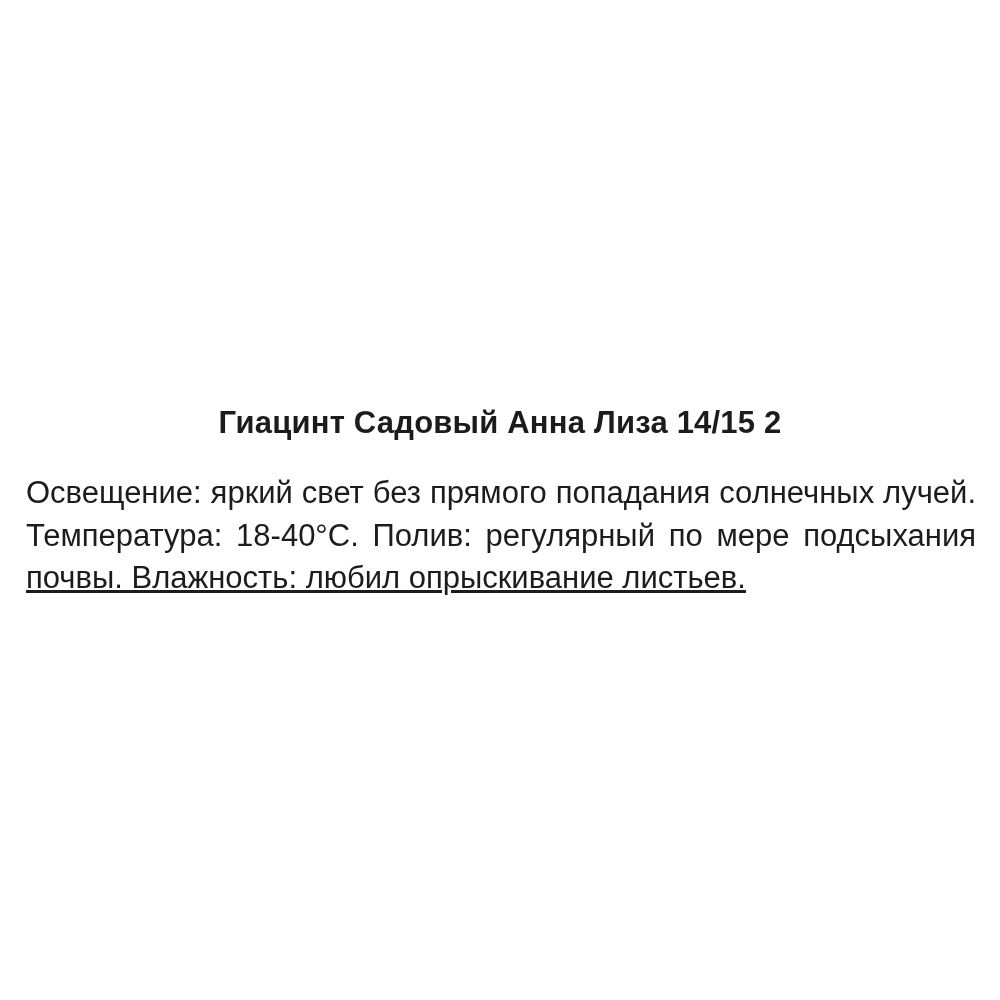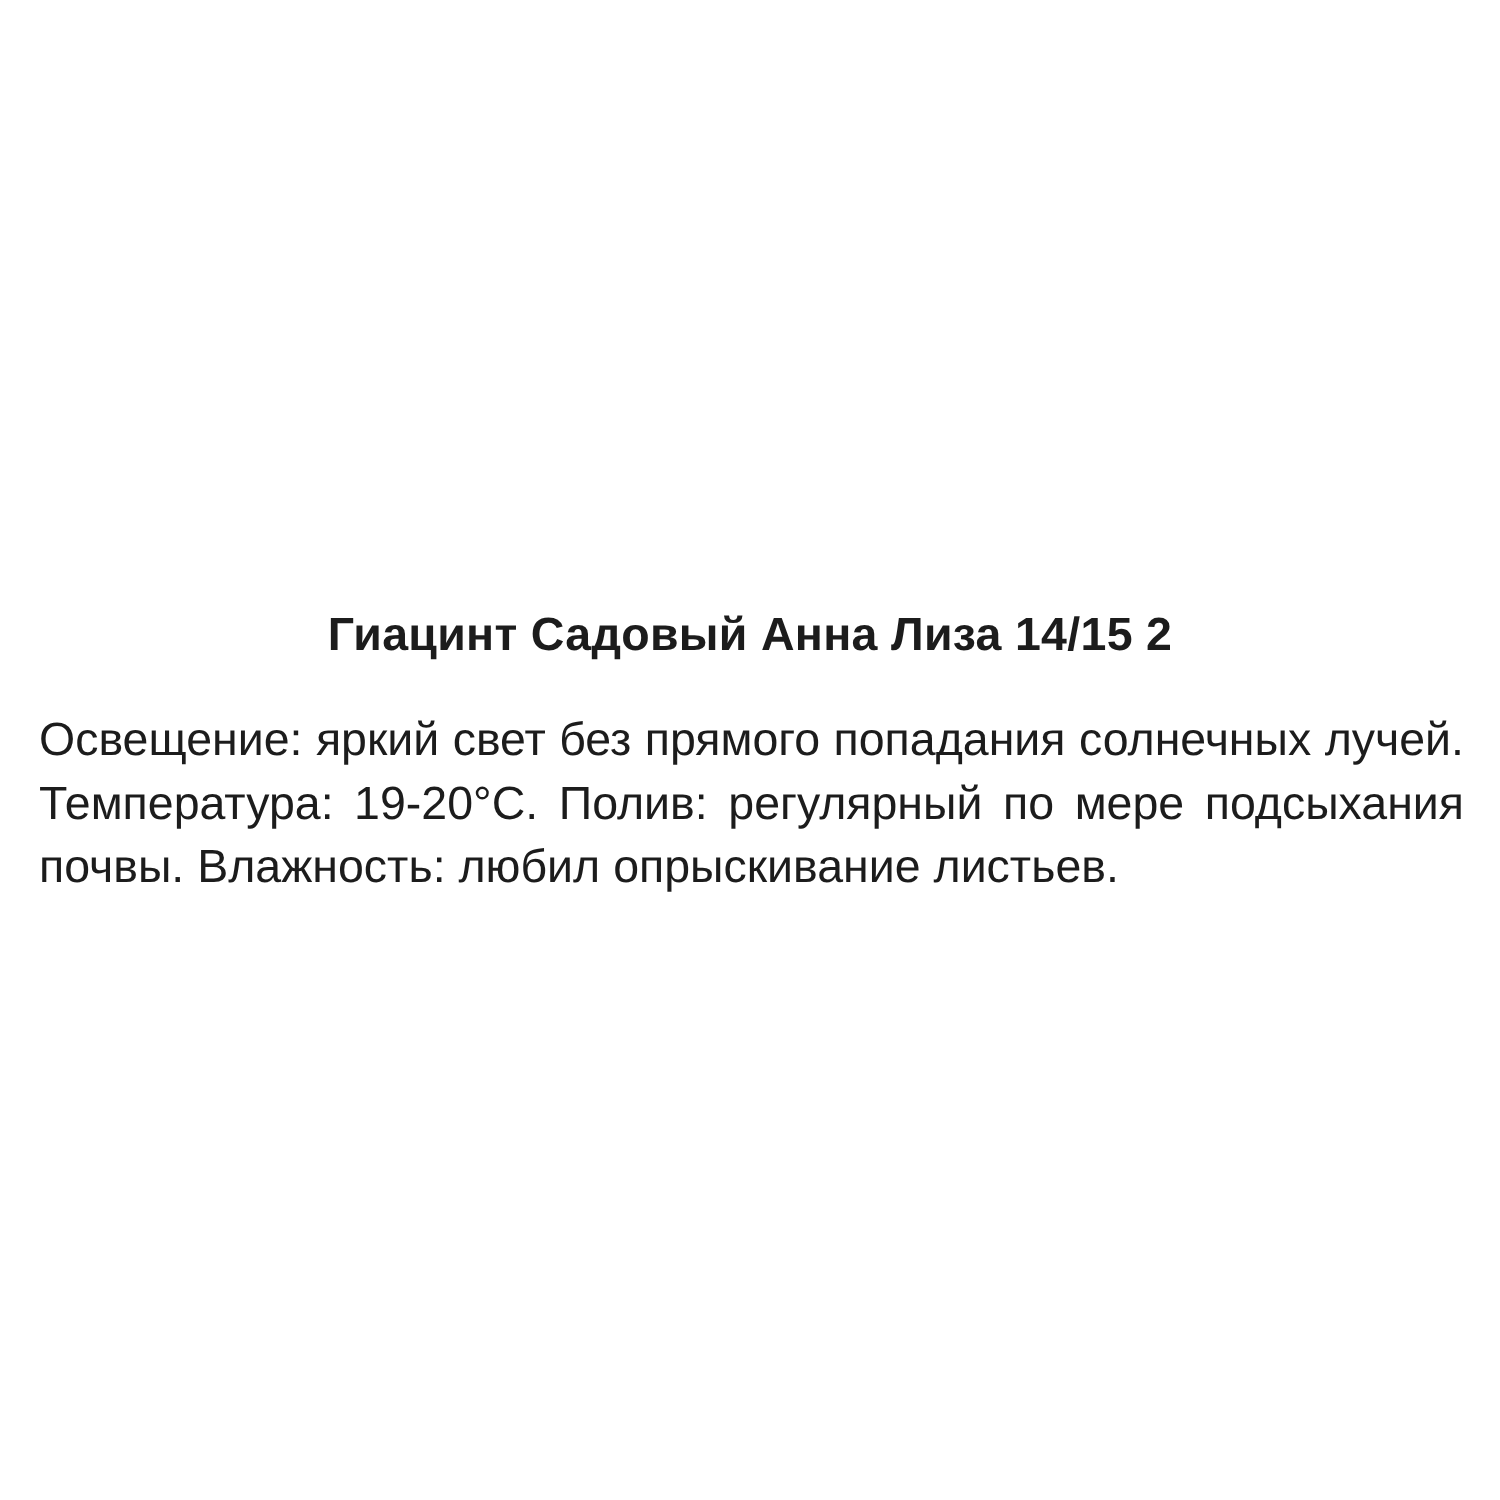--- a/index.html
+++ b/index.html
@@ -36,28 +36,29 @@
     font-size: 31px;
     line-height: 42.5px;
   }
   .description .line {
     text-align: justify;
     text-align-last: justify;
   }
   .description .line.last {
     text-align: left;
     text-align-last: left;
+    text-decoration: underline;
   }
 </style>
 </head>
 <body>
 
 <div class="page">
 
   <div class="title">Гиацинт Садовый Анна Лиза 14/15 2</div>
 
   <div class="description">
     <div class="line">Освещение: яркий свет без прямого попадания солнечных лучей.</div>
-    <div class="line">Температура: 19-20°С. Полив: регулярный по мере подсыхания</div>
+    <div class="line">Температура: 18-40°С. Полив: регулярный по мере подсыхания</div>
     <div class="line last">почвы. Влажность: любил опрыскивание листьев.</div>
   </div>
 
 </div>
 
 </body></html>

